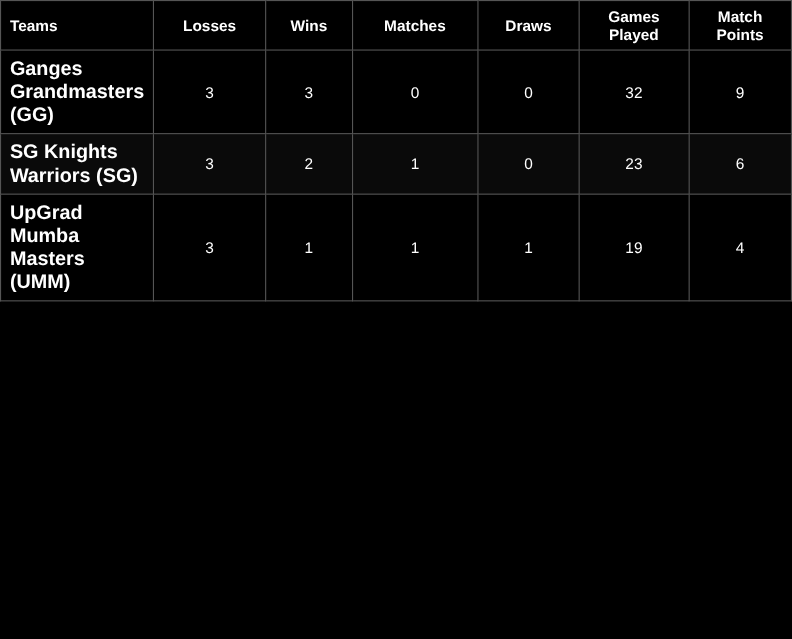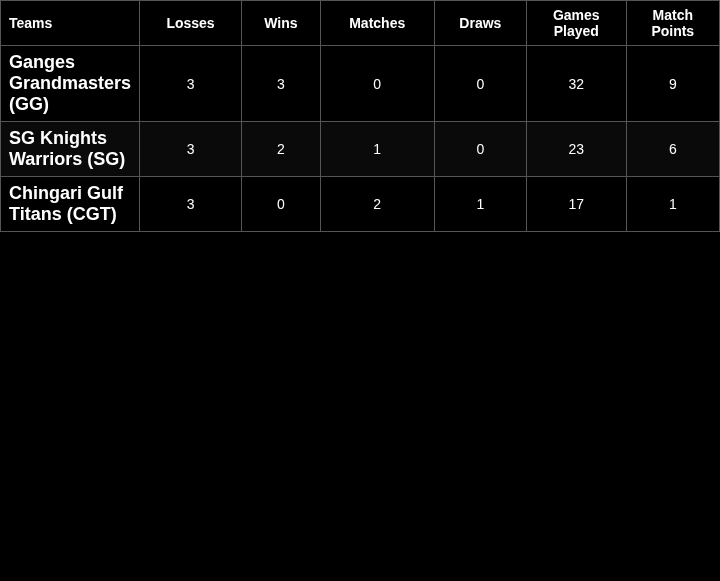--- a/index.html
+++ b/index.html
@@ -93,23 +93,23 @@
         <tr>
           <td class="team-name">SG Knights Warriors (SG)</td>
           <td>3</td>
           <td>2</td>
           <td>1</td>
           <td>0</td>
           <td>23</td>
           <td>6</td>
         </tr>
         <tr>
-          <td class="team-name">Chingari Gulf Titans (CGT)</td>
+          <td class="team-name">UpGrad Mumba Masters (UMM)</td>
           <td>3</td>
-          <td>0</td>
-          <td>2</td>
           <td>1</td>
-          <td>17</td>
           <td>1</td>
+          <td>1</td>
+          <td>19</td>
+          <td>4</td>
         </tr>
       </tbody>
   </table>
 </div>
 
 </body></html>

